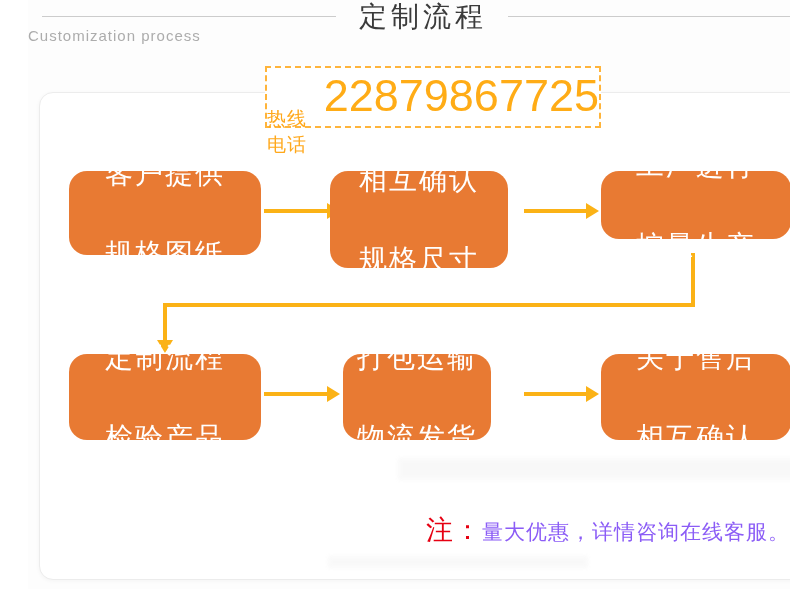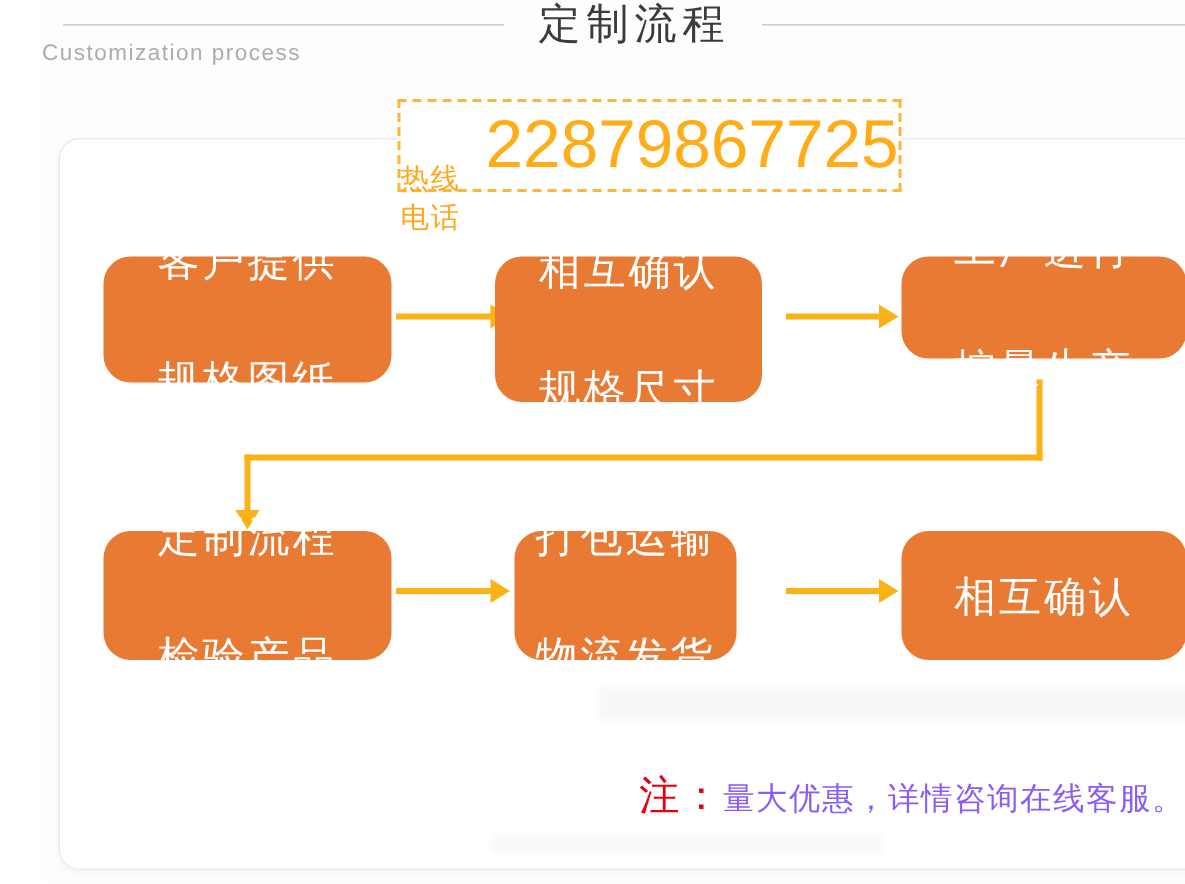--- a/index.html
+++ b/index.html
@@ -111,20 +111,21 @@
   </div>
   <div class="step s4">
     <span>定制流程</span>
     <span>检验产品</span>
   </div>
   <div class="step s5">
     <span>打包运输</span>
     <span>物流发货</span>
   </div>
   <div class="step s6">
+    <span>关于售后</span>
     <span>相互确认</span>
   </div>
 
   <div class="note">
     <span class="note-prefix">注：</span>
     <span class="note-text">量大优惠，详情咨询在线客服。</span>
   </div>
 
 </div>
 

